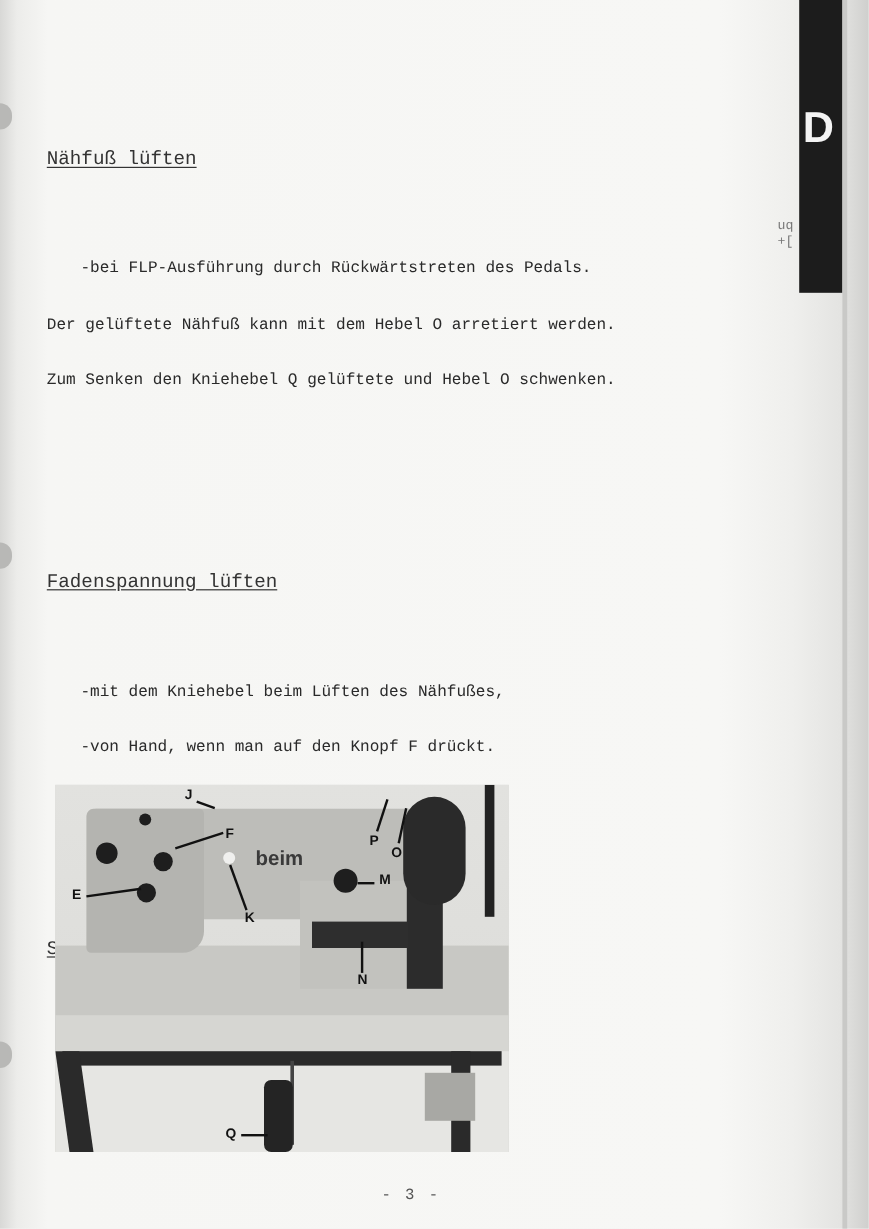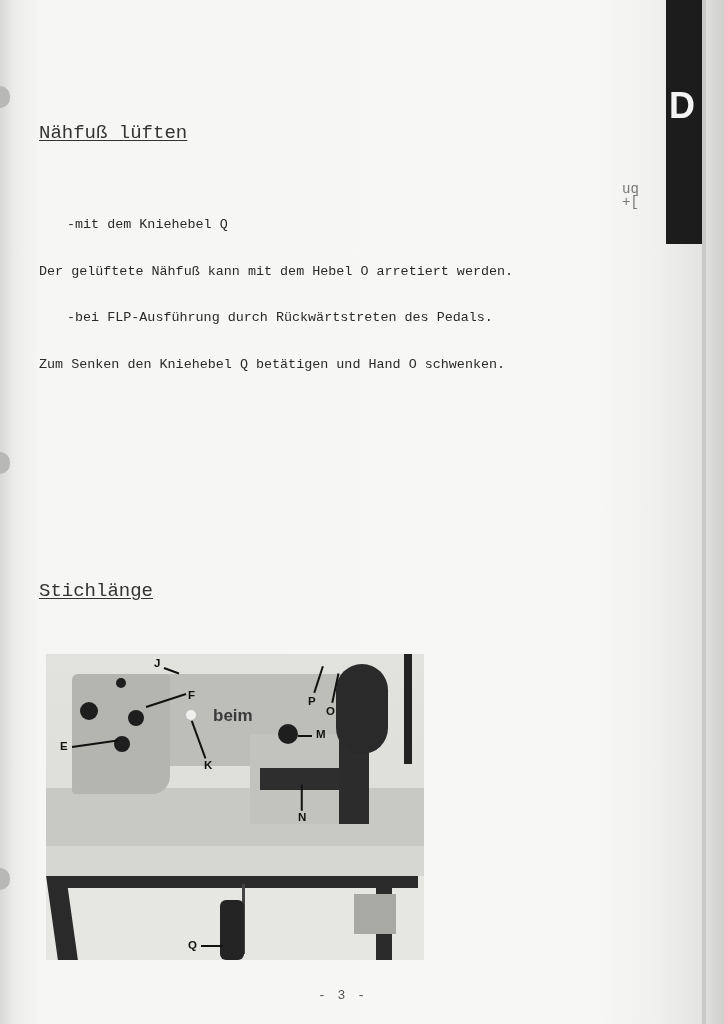--- a/index.html
+++ b/index.html
@@ -61,21 +61,21 @@
       top: 48px;
       width: 610px;
       font-size: 13.4px;
       line-height: 15.5px;
       white-space: pre;
     }
     .heading {
       text-decoration: underline;
       text-underline-offset: 2px;
       margin: 0;
-      font-size: 19px;
+      font-size: 16px;
       line-height: 15.5px;
       font-weight: normal;
       color: #333;
     }
     .para { margin: 0; }
     .indent { padding-left: 28px; }
     .gap-s { height: 14px; }
     .gap-m { height: 13px; }
     .photo {
       position: absolute;
@@ -111,23 +111,23 @@
     .page-number {
       position: absolute;
       left: 318px;
       top: 988px;
       font-size: 13px;
       color: #555;
       letter-spacing: 2px;
     }
     .stray-marks {
       position: absolute;
-      left: 622px;
+      left: 648px;
       top: 183px;
-      font-size: 14px;
+      font-size: 11px;
       line-height: 13px;
       color: #777;
       white-space: pre;
     }
   </style>
 </head>
 <body>
 
 <div class="page">
   <div class="punch-hole" style="top:86px"></div>
@@ -139,27 +139,32 @@
   <div class="right-edge"></div>
 
   <div class="stray-marks">uq
 +[</div>
 
   <div class="content">
     
     <div>
       <h2 class="heading">Nähfuß lüften</h2>
       <div class="gap-s"></div>
-      <p class="para indent">-mit dem Kniehebel Q</p>
+      <p class="para indent">-bei FLP-Ausführung durch Rückwärtstreten des Pedals.</p>
       <p class="para">Der gelüftete Nähfuß kann mit dem Hebel O arretiert werden.</p>
-      <p class="para indent">-bei FLP-Ausführung durch Rückwärtstreten des Pedals.</p>
-      <p class="para">Zum Senken den Kniehebel Q betätigen und Hand O schwenken.</p>
+      <p class="para">Zum Senken den Kniehebel Q gelüftete und Hebel O schwenken.</p>
     </div>
     <div class="gap-m"></div>
     
+    <div>
+      <h2 class="heading">Fadenspannung lüften</h2>
+      <div class="gap-s"></div>
+      <p class="para indent">-mit dem Kniehebel beim Lüften des Nähfußes,</p>
+      <p class="para indent">-von Hand, wenn man auf den Knopf F drückt.</p>
+    </div>
     <div class="gap-m"></div>
     
     <div>
       <h2 class="heading">Stichlänge</h2>
       <div class="gap-s"></div>
       <p class="para indent">-mit Knopf M einstellen</p>
     </div>
     
     
     

